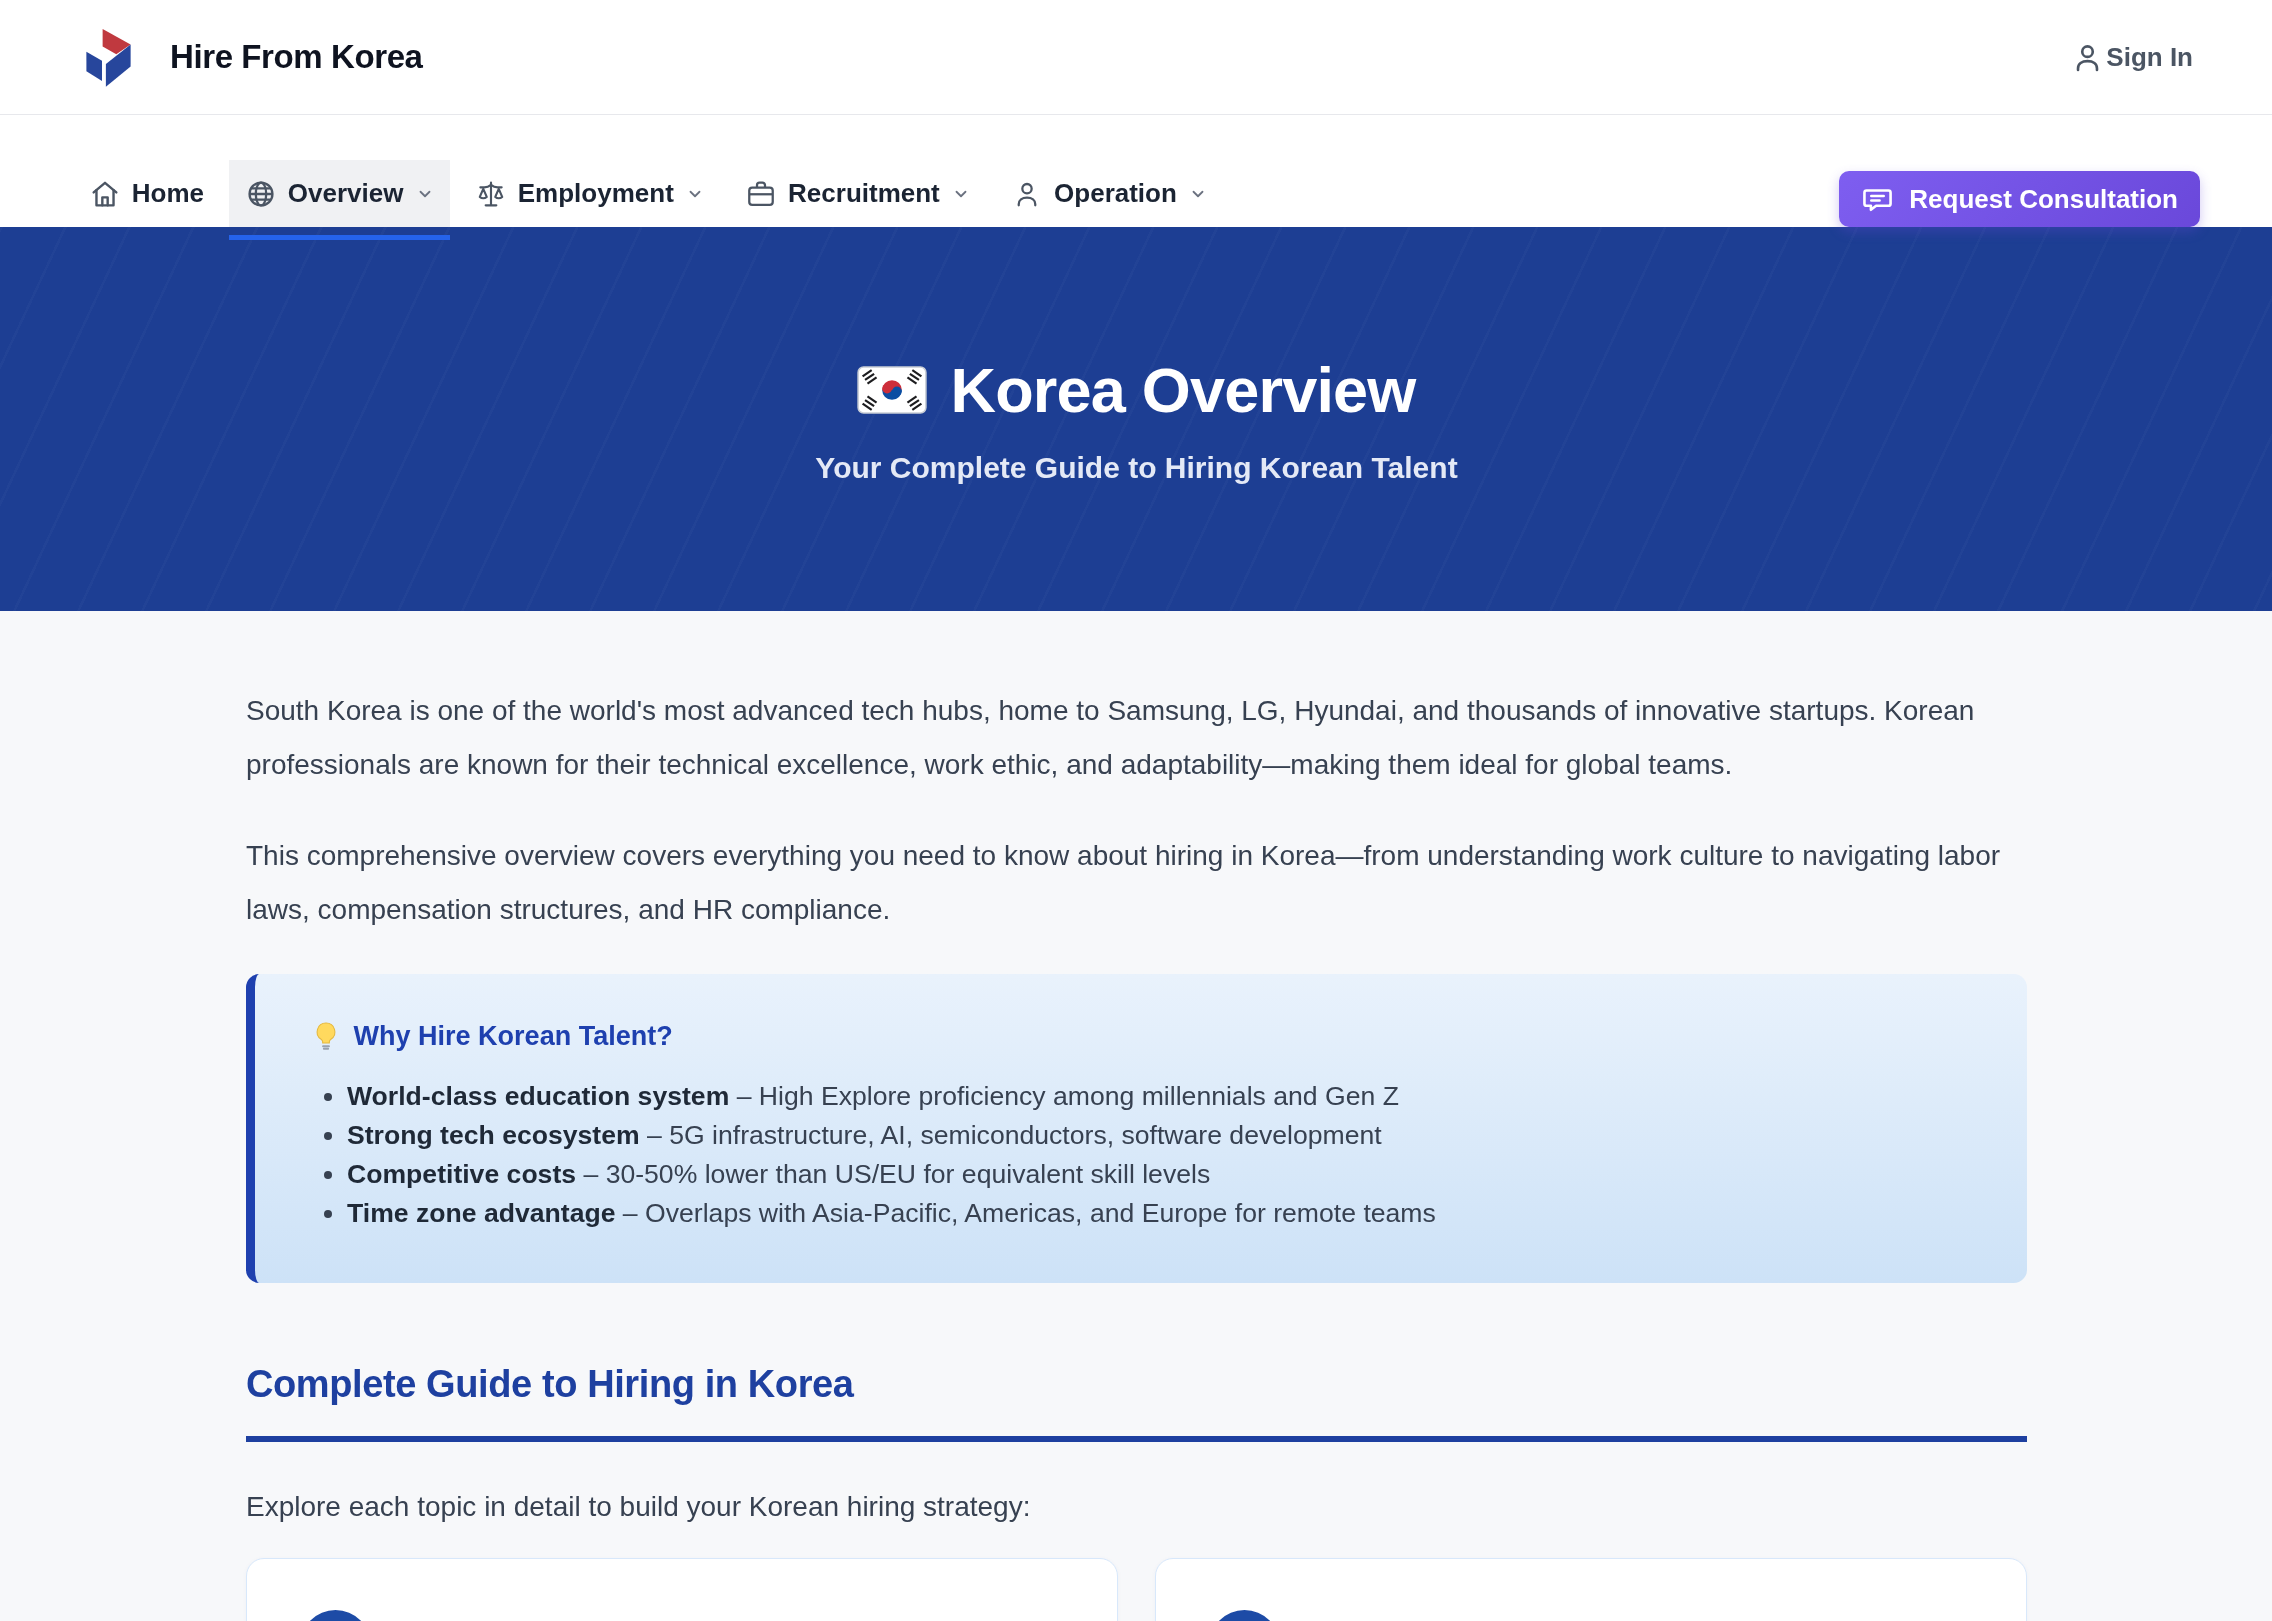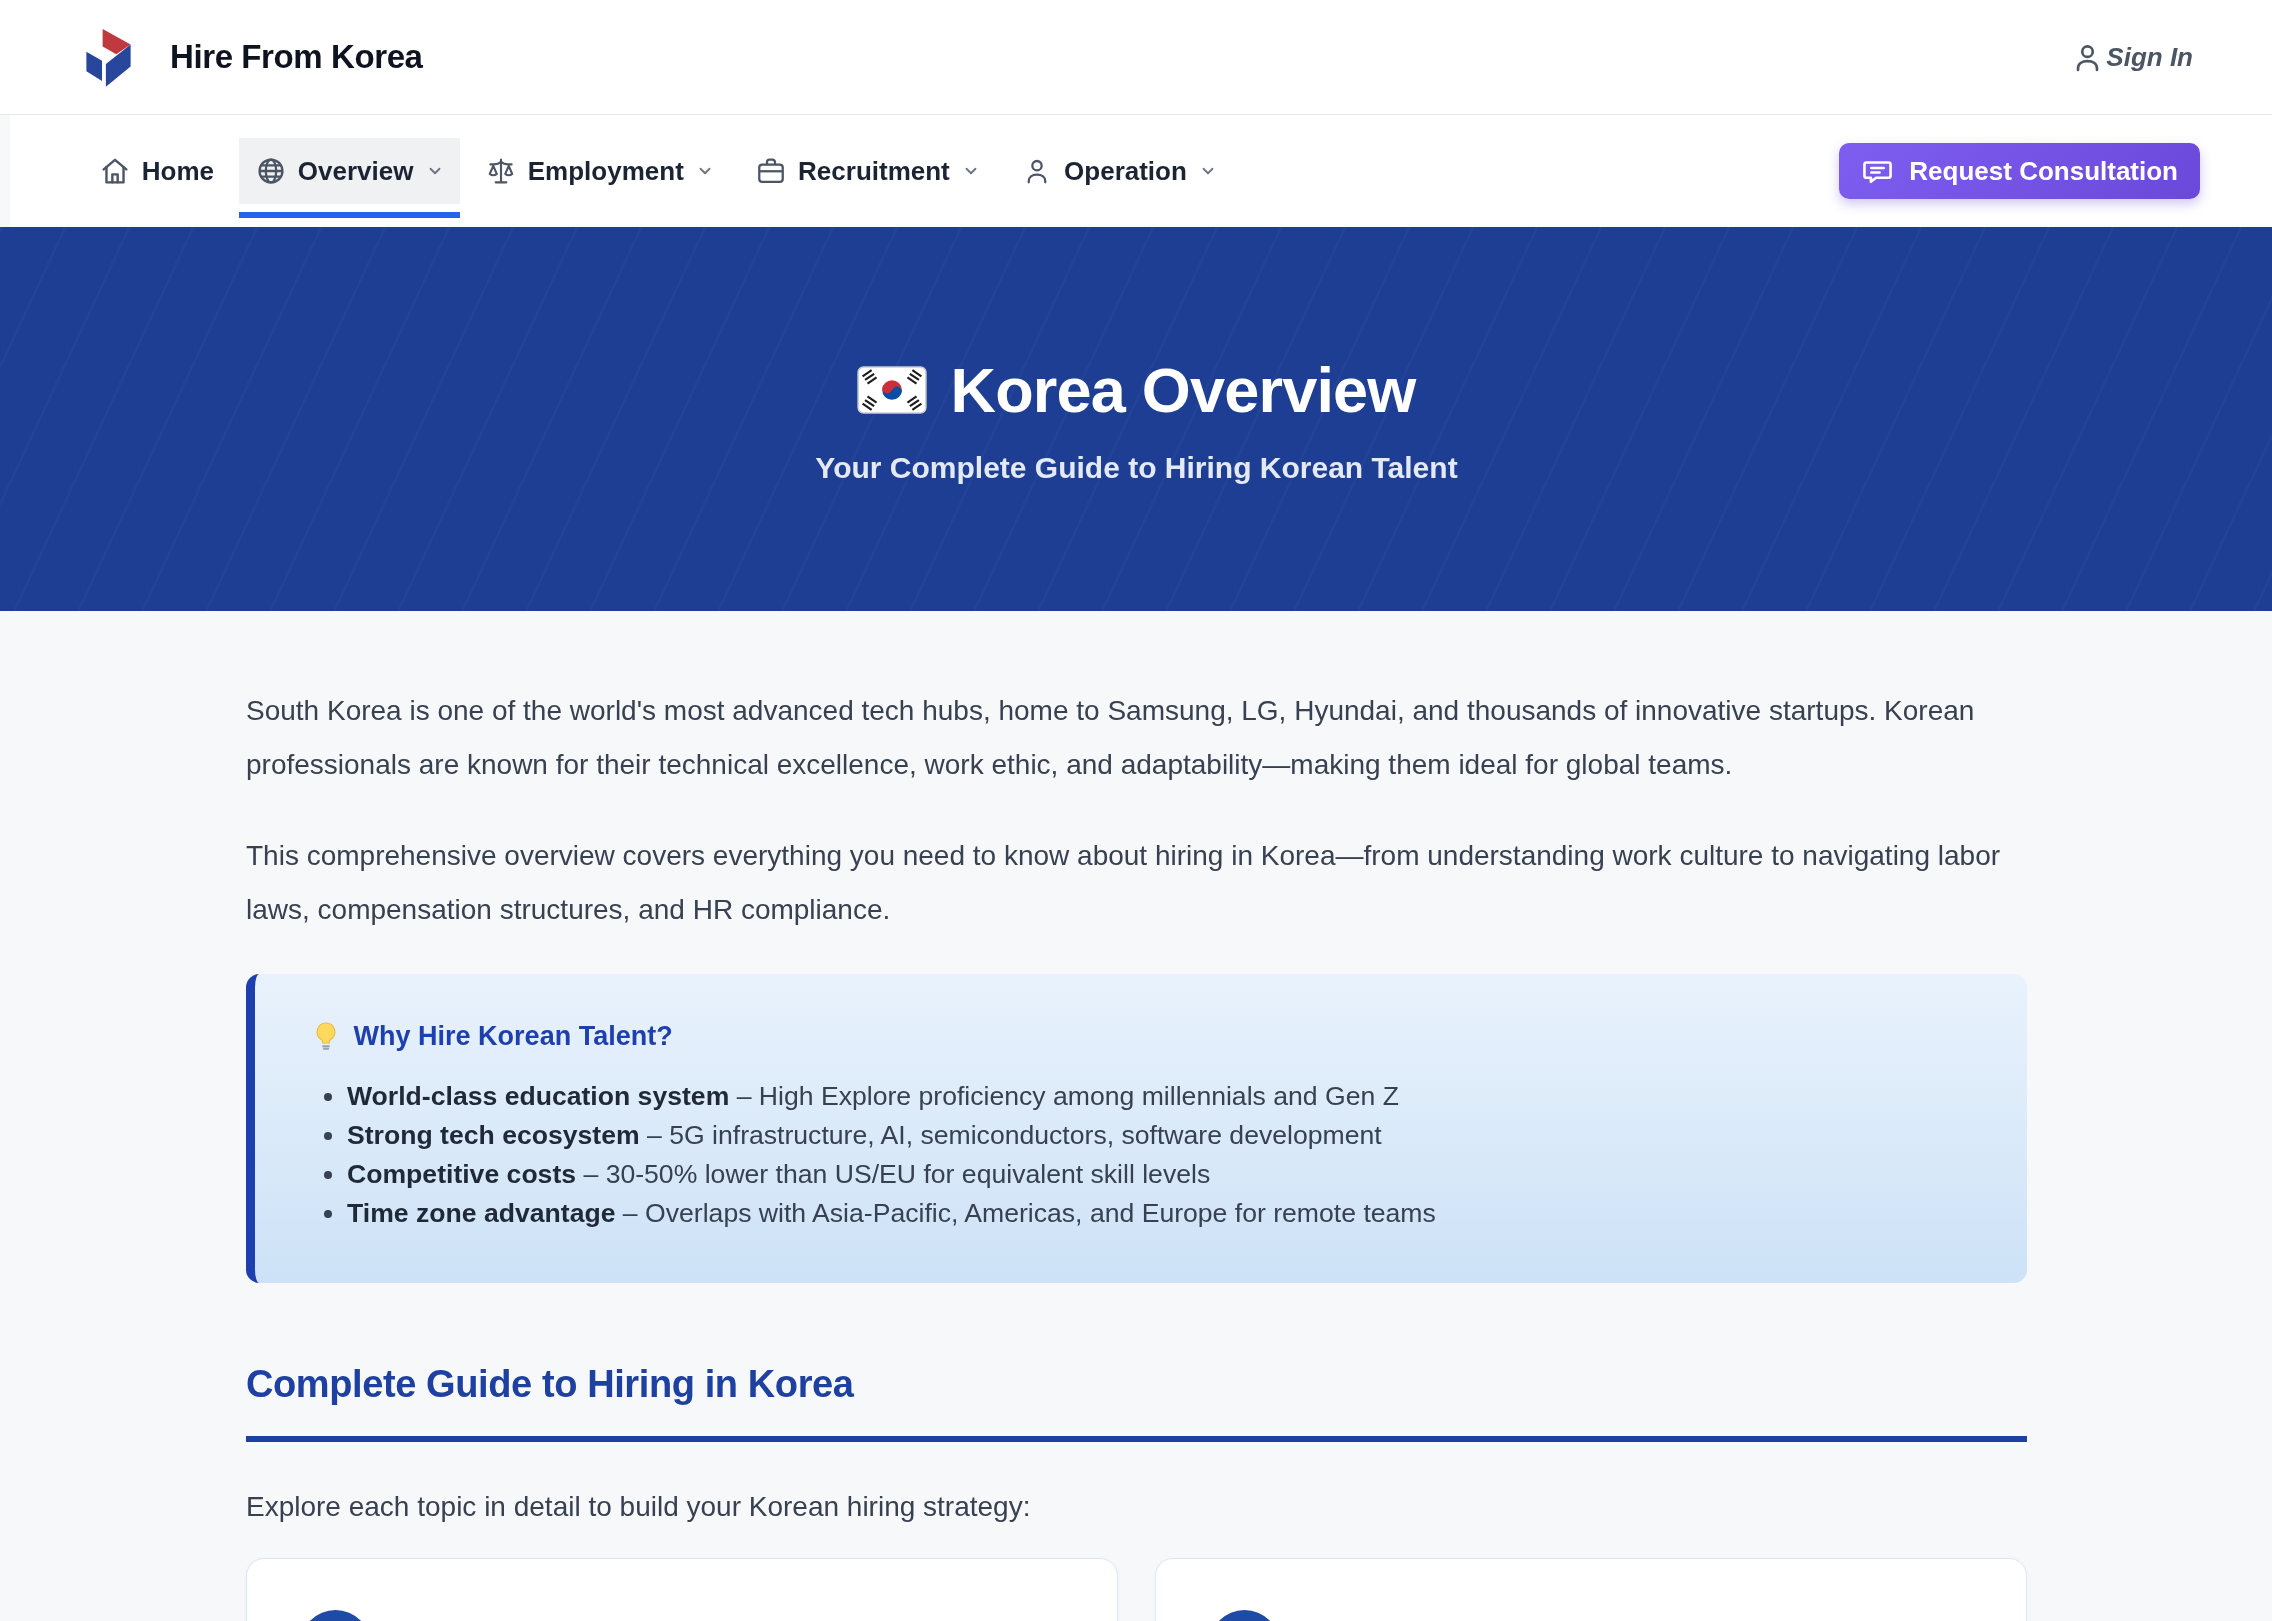--- a/index.html
+++ b/index.html
@@ -13,29 +13,28 @@
   
   .topbar {
     height: 115px; background: #ffffff;
     border-bottom: 1.7px solid #e7e8ec;
     display: flex; align-items: center; justify-content: space-between;
     padding: 0 80px;
   }
   .logo { display: flex; align-items: center; gap: 20px; cursor: pointer; }
   .logo-mark { width: 70px; height: 65px; }
   .logo-text { font-size: 33px; font-weight: 800; color: #0e1320; letter-spacing: -0.4px; }
-  .signin { display: flex; align-items: center; gap: 1px; color: #4b5563; font-size: 26px; font-weight: 600; cursor: pointer; font-style: italic; }
+  .signin { display: flex; align-items: center; gap: 1px; color: #4b5563; font-size: 26px; font-weight: 600; cursor: pointer; }
   .signin svg { width: 35px; height: 35px; }
 
   
   .navbar {
     height: 112px; background: #ffffff;
-    display: flex; align-items: center;
+    display: flex; align-items: flex-end;
     padding: 0 73px;
-    margin-left: 10px;
   }
   .nav-item {
     position: relative;
     display: flex; align-items: center; gap: 10.8px;
     padding: 17.4px 16px; margin-right: 9px;
     font-size: 26px; font-weight: 700; color: #1b2433;
     cursor: pointer; white-space: nowrap;
   }
   .nav-item svg { width: 32px; height: 32px; color: #4b5563; flex: none; }
   .nav-item .chev { width: 18px; height: 18px; color: #6b7280; margin-left: 1.7px; }

